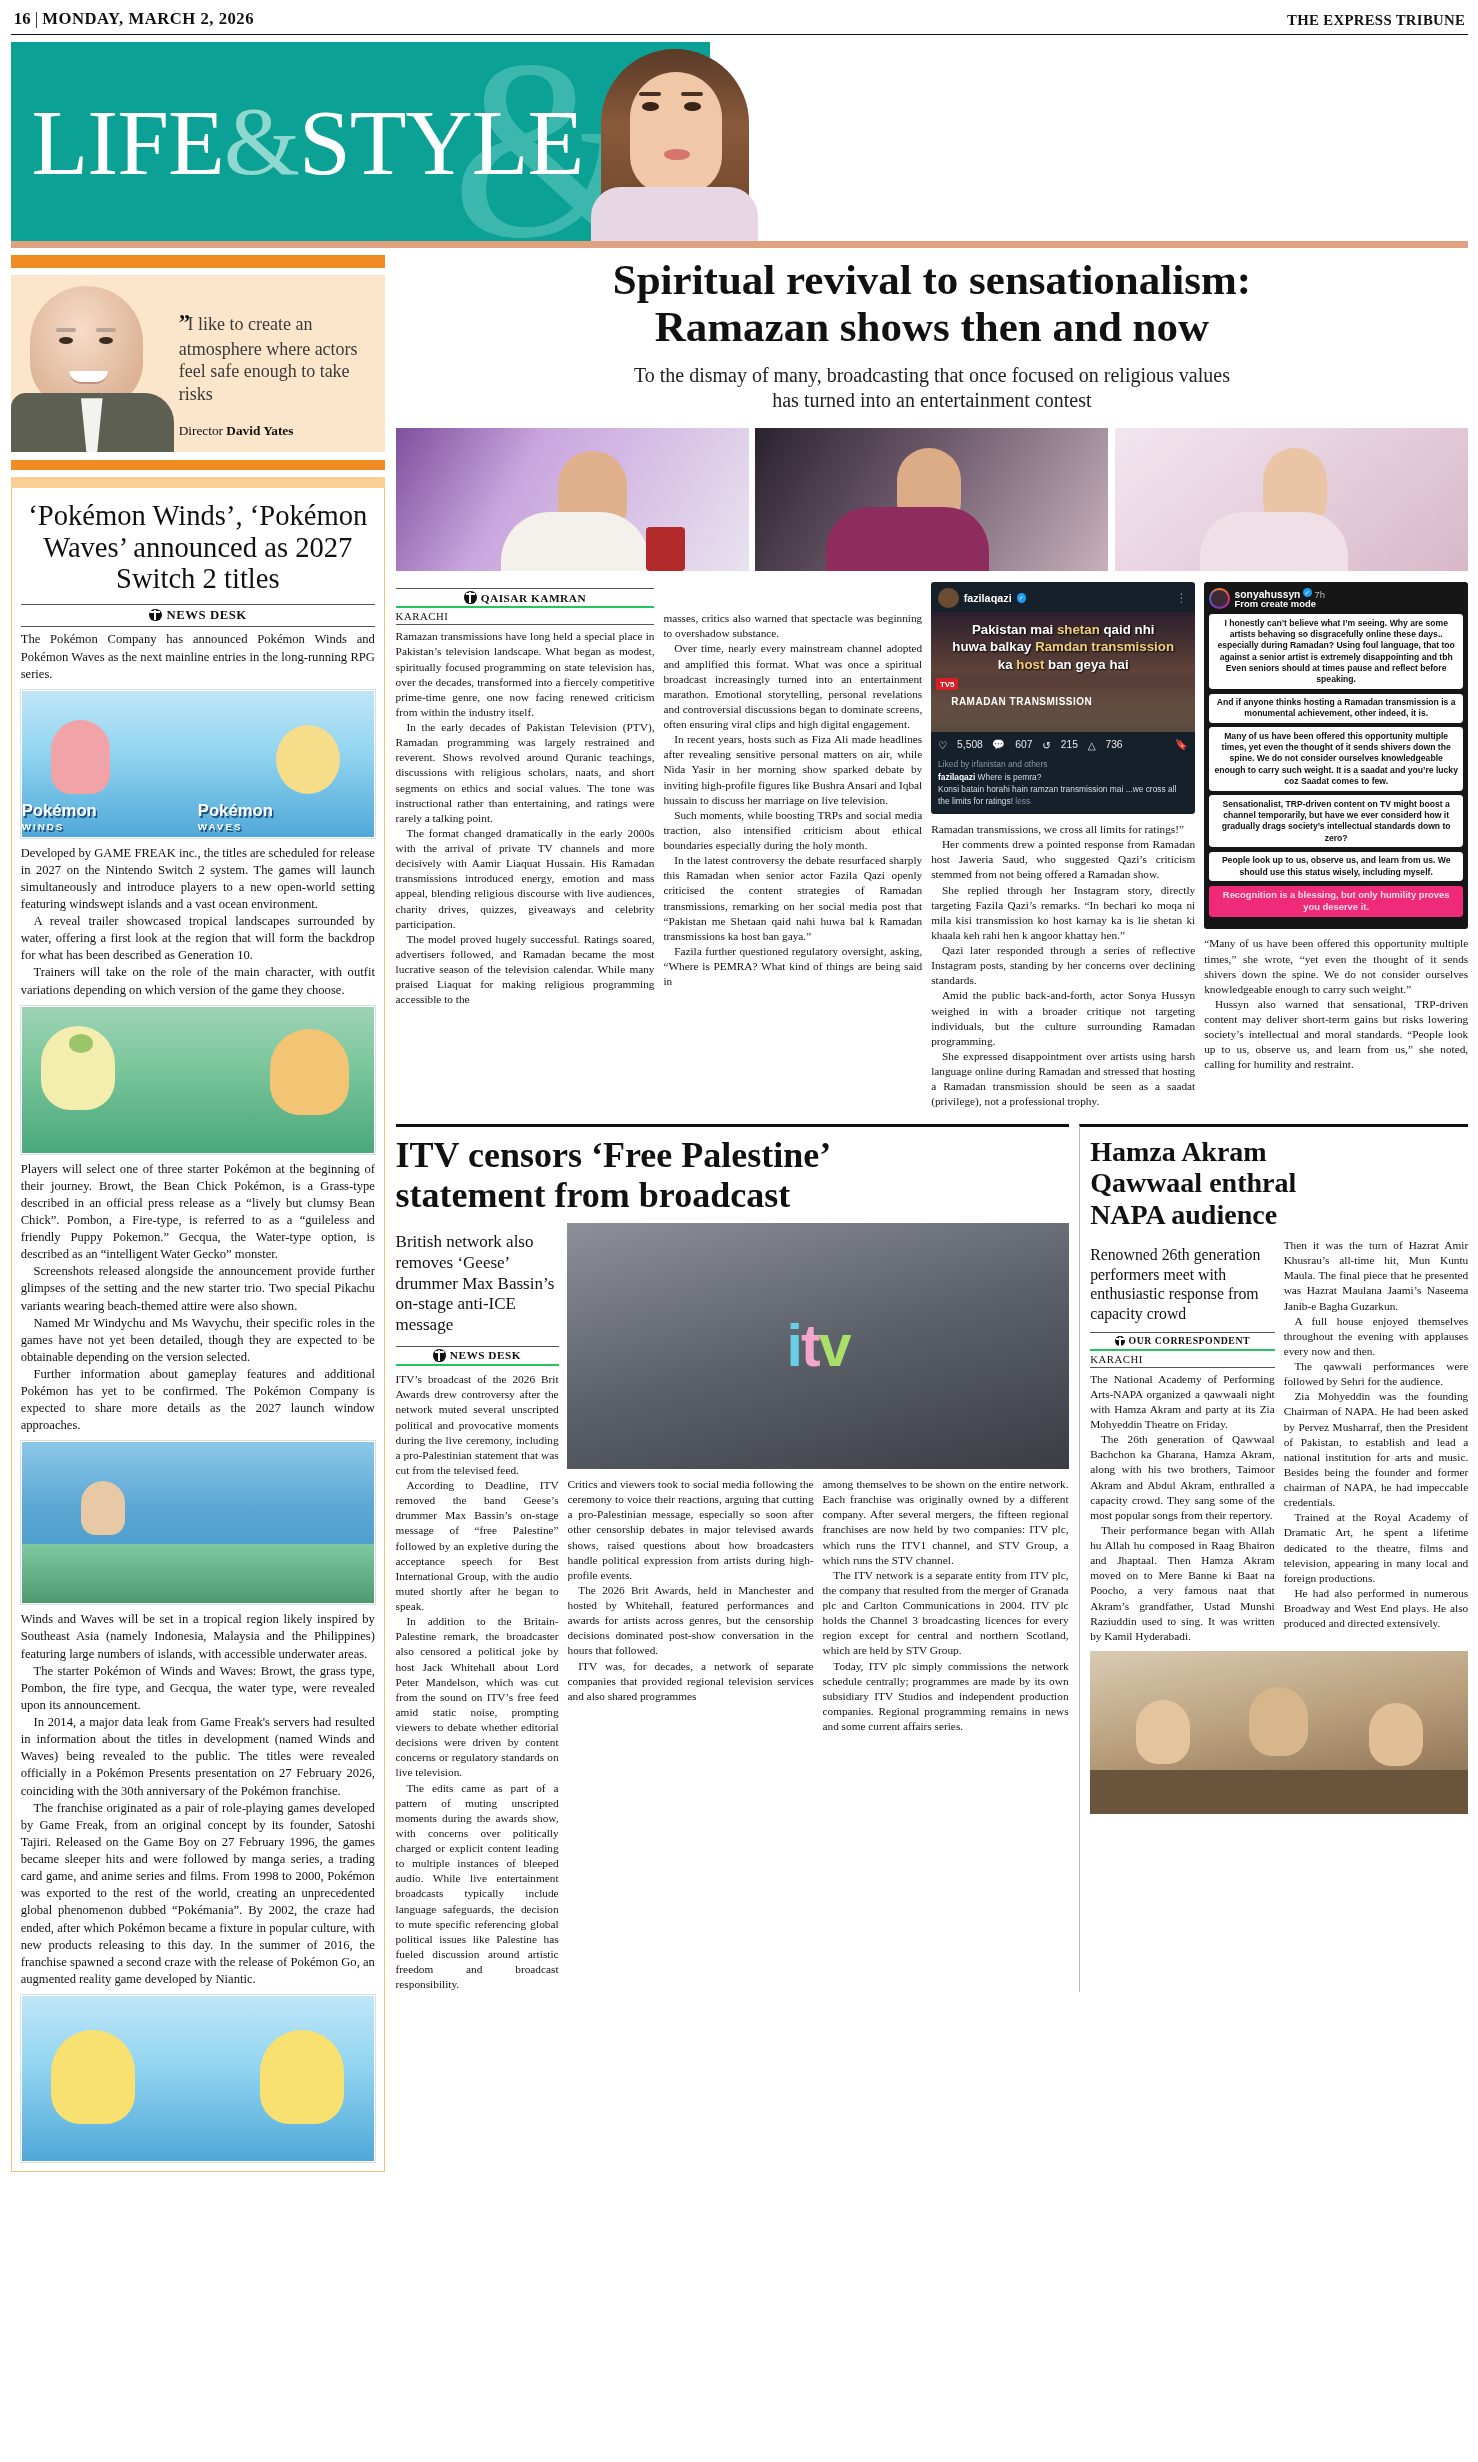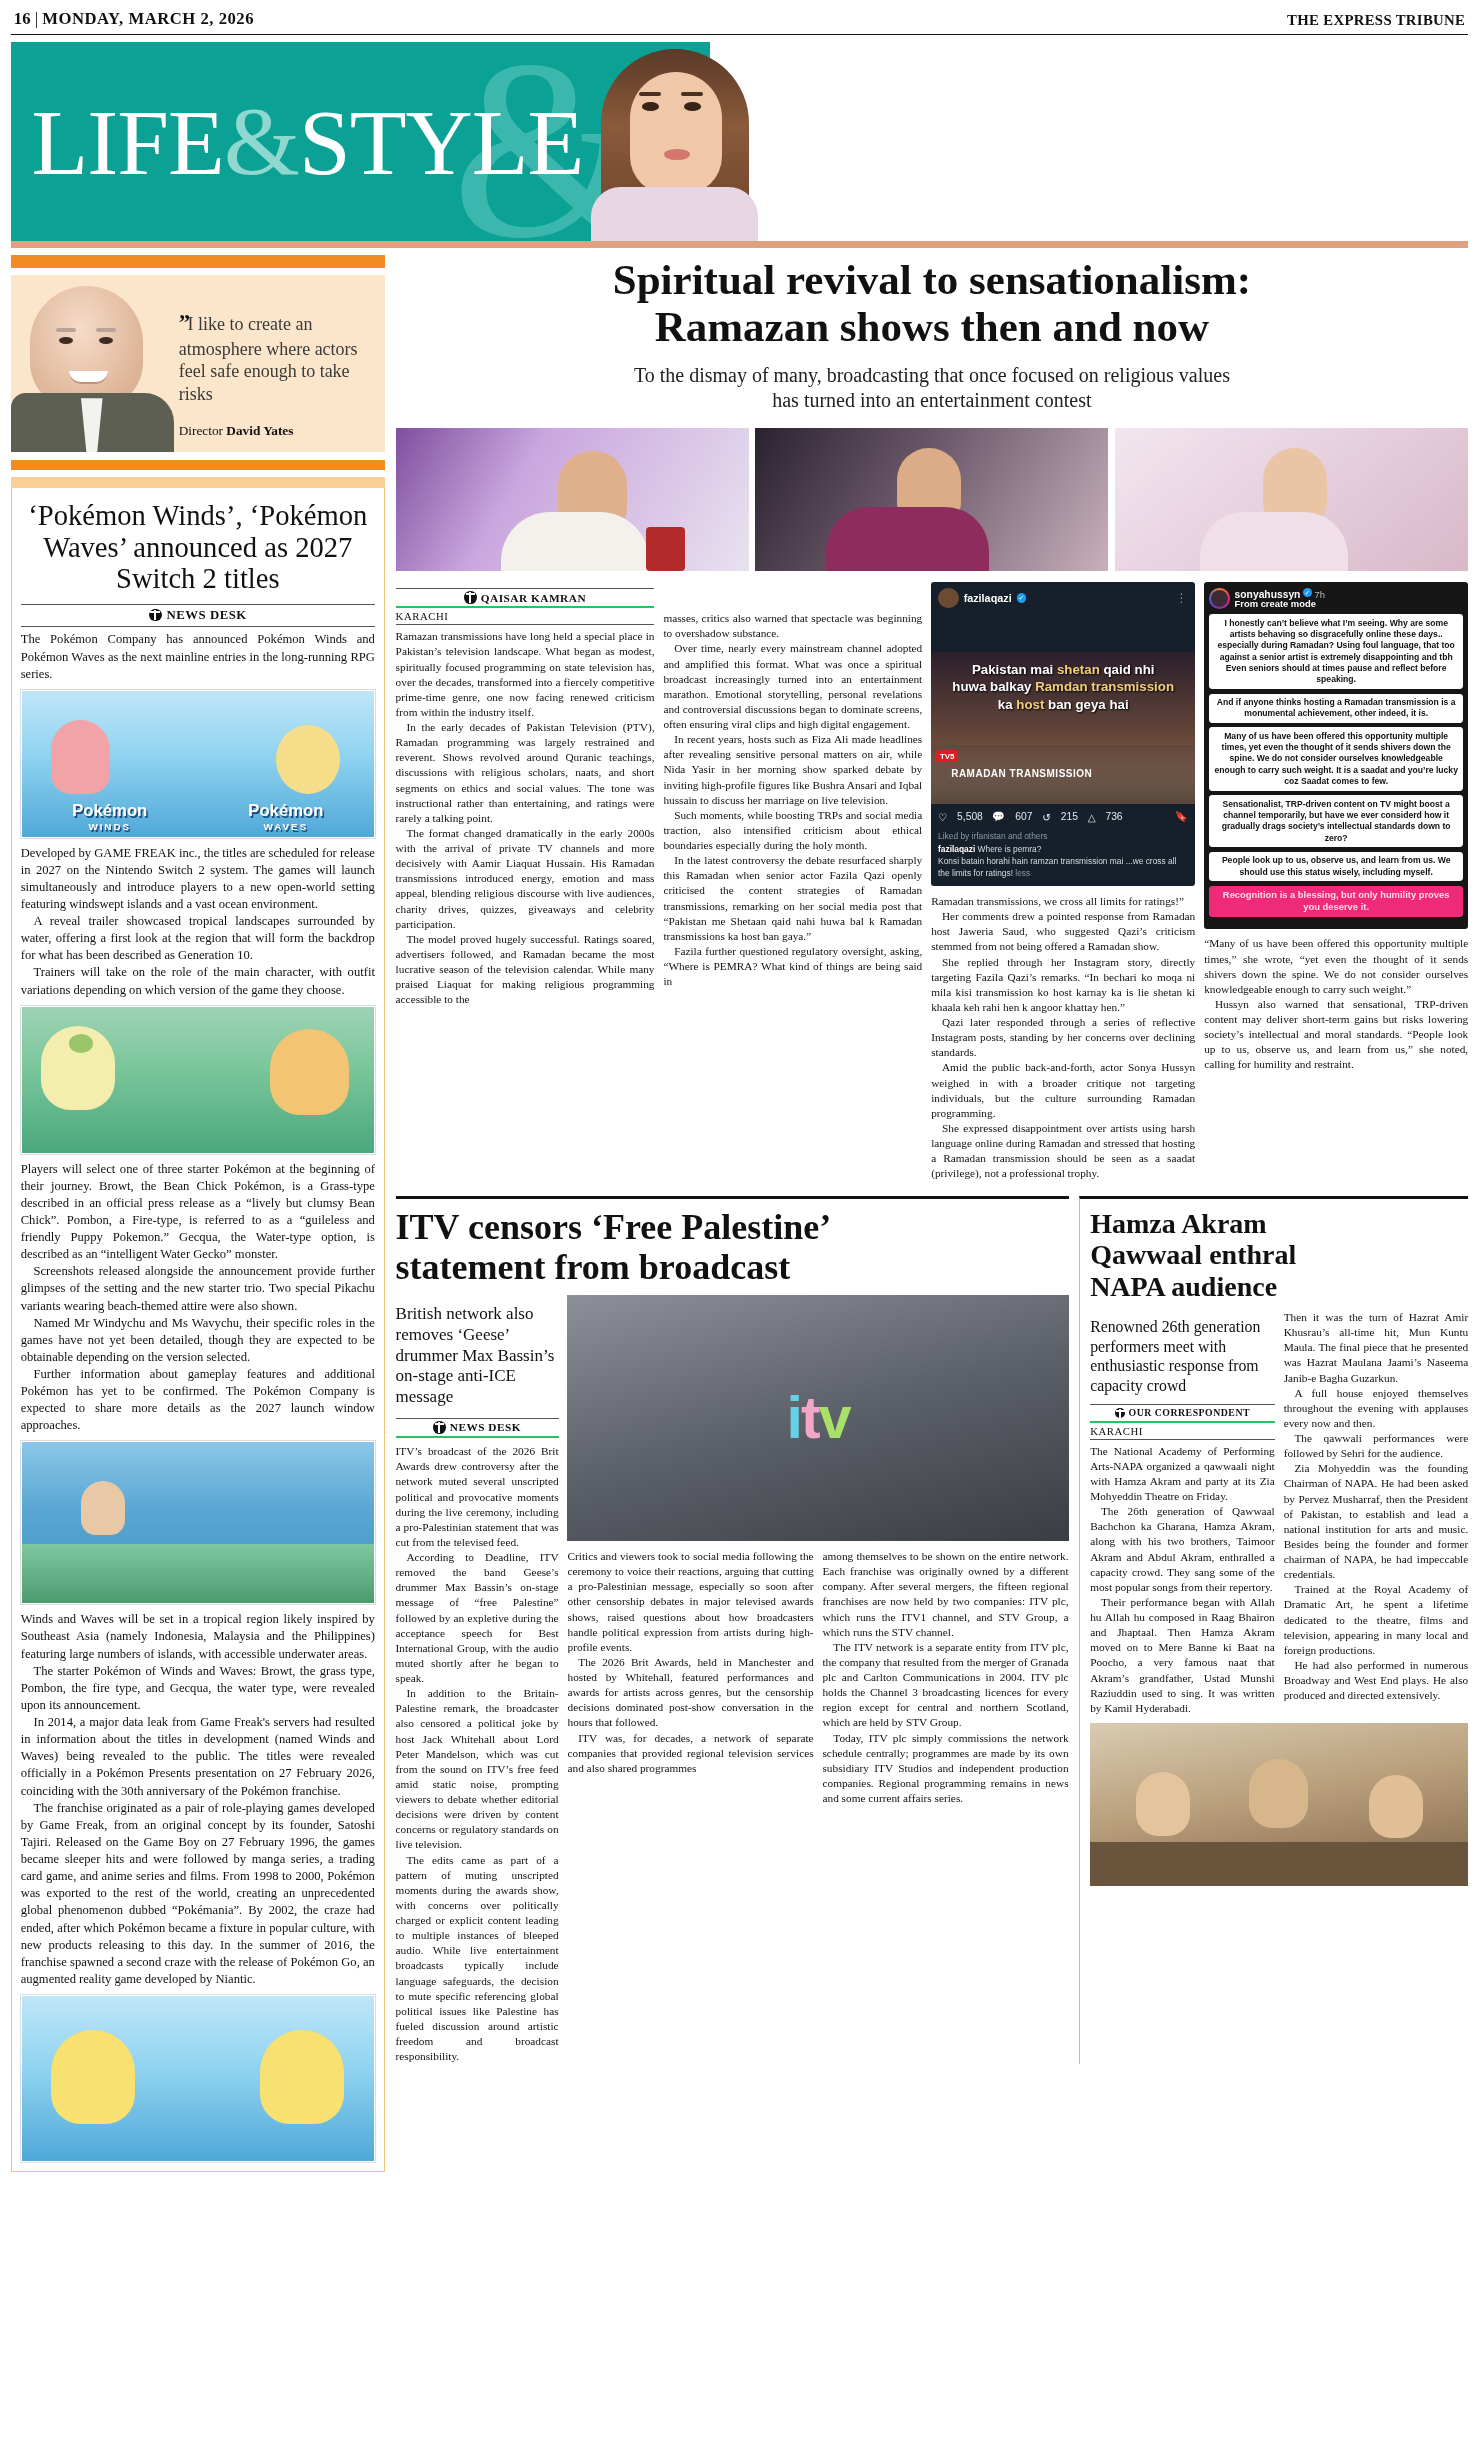--- a/index.html
+++ b/index.html
@@ -102,21 +102,21 @@
   .body-text { font-size:12.6px; line-height:1.36; text-align:justify; }
   .body-text p { text-indent:12.8px; }
   .body-text p:first-child { text-indent:0; }
 
   
   .poke-box { margin:6.9px 0; border:1.5px solid #fff; box-shadow:0 0 0 1px #ddd; position:relative;
               height:148px; overflow:hidden; }
   .poke-1 { background:linear-gradient(180deg,#bfe6f7 0%,#8fd3f0 45%,#4fa8d8 100%); }
   .poke-2 { background:linear-gradient(180deg,#9ed2b5 0%,#7cc79c 40%,#49a87c 100%); }
   .poke-3 { background:linear-gradient(180deg,#8cc7e8 0%,#5ba8d4 40%,#3e8fbf 100%); }
-  .poke-label { position:absolute; bottom:4.9px; width:50%; text-align:center;
+  .poke-label { position:absolute; bottom:4.9px; width:50%; 
                 font-family:"Liberation Sans",sans-serif; font-weight:700; color:#fff;
                 text-shadow:1.5px 1.5px 0 #1c4a7a; font-size:16.7px; }
   .poke-label.a { left:0; } .poke-label.b { right:0; }
   .poke-sub { font-size:9.8px; display:block; letter-spacing:2px; }
   .blob { position:absolute; border-radius:50%; }
 
   
   .head-main { text-align:center; font-size:43px; line-height:1.08; padding:2px 19.7px 0 19.7px; }
   .deck { text-align:center; font-size:20px; line-height:1.25; padding:12.8px 59px 0 59px; color:#222; }
 
@@ -137,21 +137,21 @@
   
   .tweet { background:#15202b; color:#fff; font-family:"Liberation Sans",sans-serif;
            border-radius:3px; overflow:hidden; }
   .tw-head { display:flex; align-items:center; gap:4.9px; padding:5.9px 6.9px 3.9px 6.9px; }
   .tw-av { width:20.7px; height:20.7px; border-radius:50%; background:#6b4b32; }
   .tw-name { font-size:10.8px; font-weight:700; }
   .tw-badge { width:9.8px;height:9.8px;border-radius:50%;background:#1d9bf0; display:inline-block;
               position:relative; }
   .tw-badge::after{content:"✓";position:absolute;inset:0;color:#fff;font-size:6.9px;text-align:center;line-height:9.8px;}
   .tw-dots { margin-left:auto; letter-spacing:1px; font-size:11.8px; color:#8899a6; }
-  .tw-media { height:152px; position:relative; background:linear-gradient(180deg,#2b1f2d,#6b4a3a 60%,#d6b98a); overflow:hidden;margin-top:40px;}
+  .tw-media { height:120px; position:relative; background:linear-gradient(180deg,#2b1f2d,#6b4a3a 60%,#d6b98a); overflow:hidden;}
   .tw-ov { position:absolute; left:0; right:0; top:8.9px; text-align:center;
            font-size:13.3px; font-weight:700; line-height:1.3; color:#fff; padding:0 5.9px;
            text-shadow:1px 1px 2px #000; }
   .tw-ov .hl { color:#f2cf7a; }
   .tw-strip { position:absolute; bottom:0; left:0; right:0; height:59px;
               background:linear-gradient(180deg,rgba(60,40,60,.2),rgba(20,12,20,.65)); }
   .tw-badge2 { position:absolute; left:4.9px; bottom:42px; background:#d81f26; color:#fff;
                font-size:7.9px; font-weight:700; padding:1.5px 3.9px; border-radius:1.5px; }
   .tw-caption { position:absolute; left:20px; bottom:25.6px; color:#fff; font-size:10px; font-weight:700;
                 letter-spacing:0.5px;}

